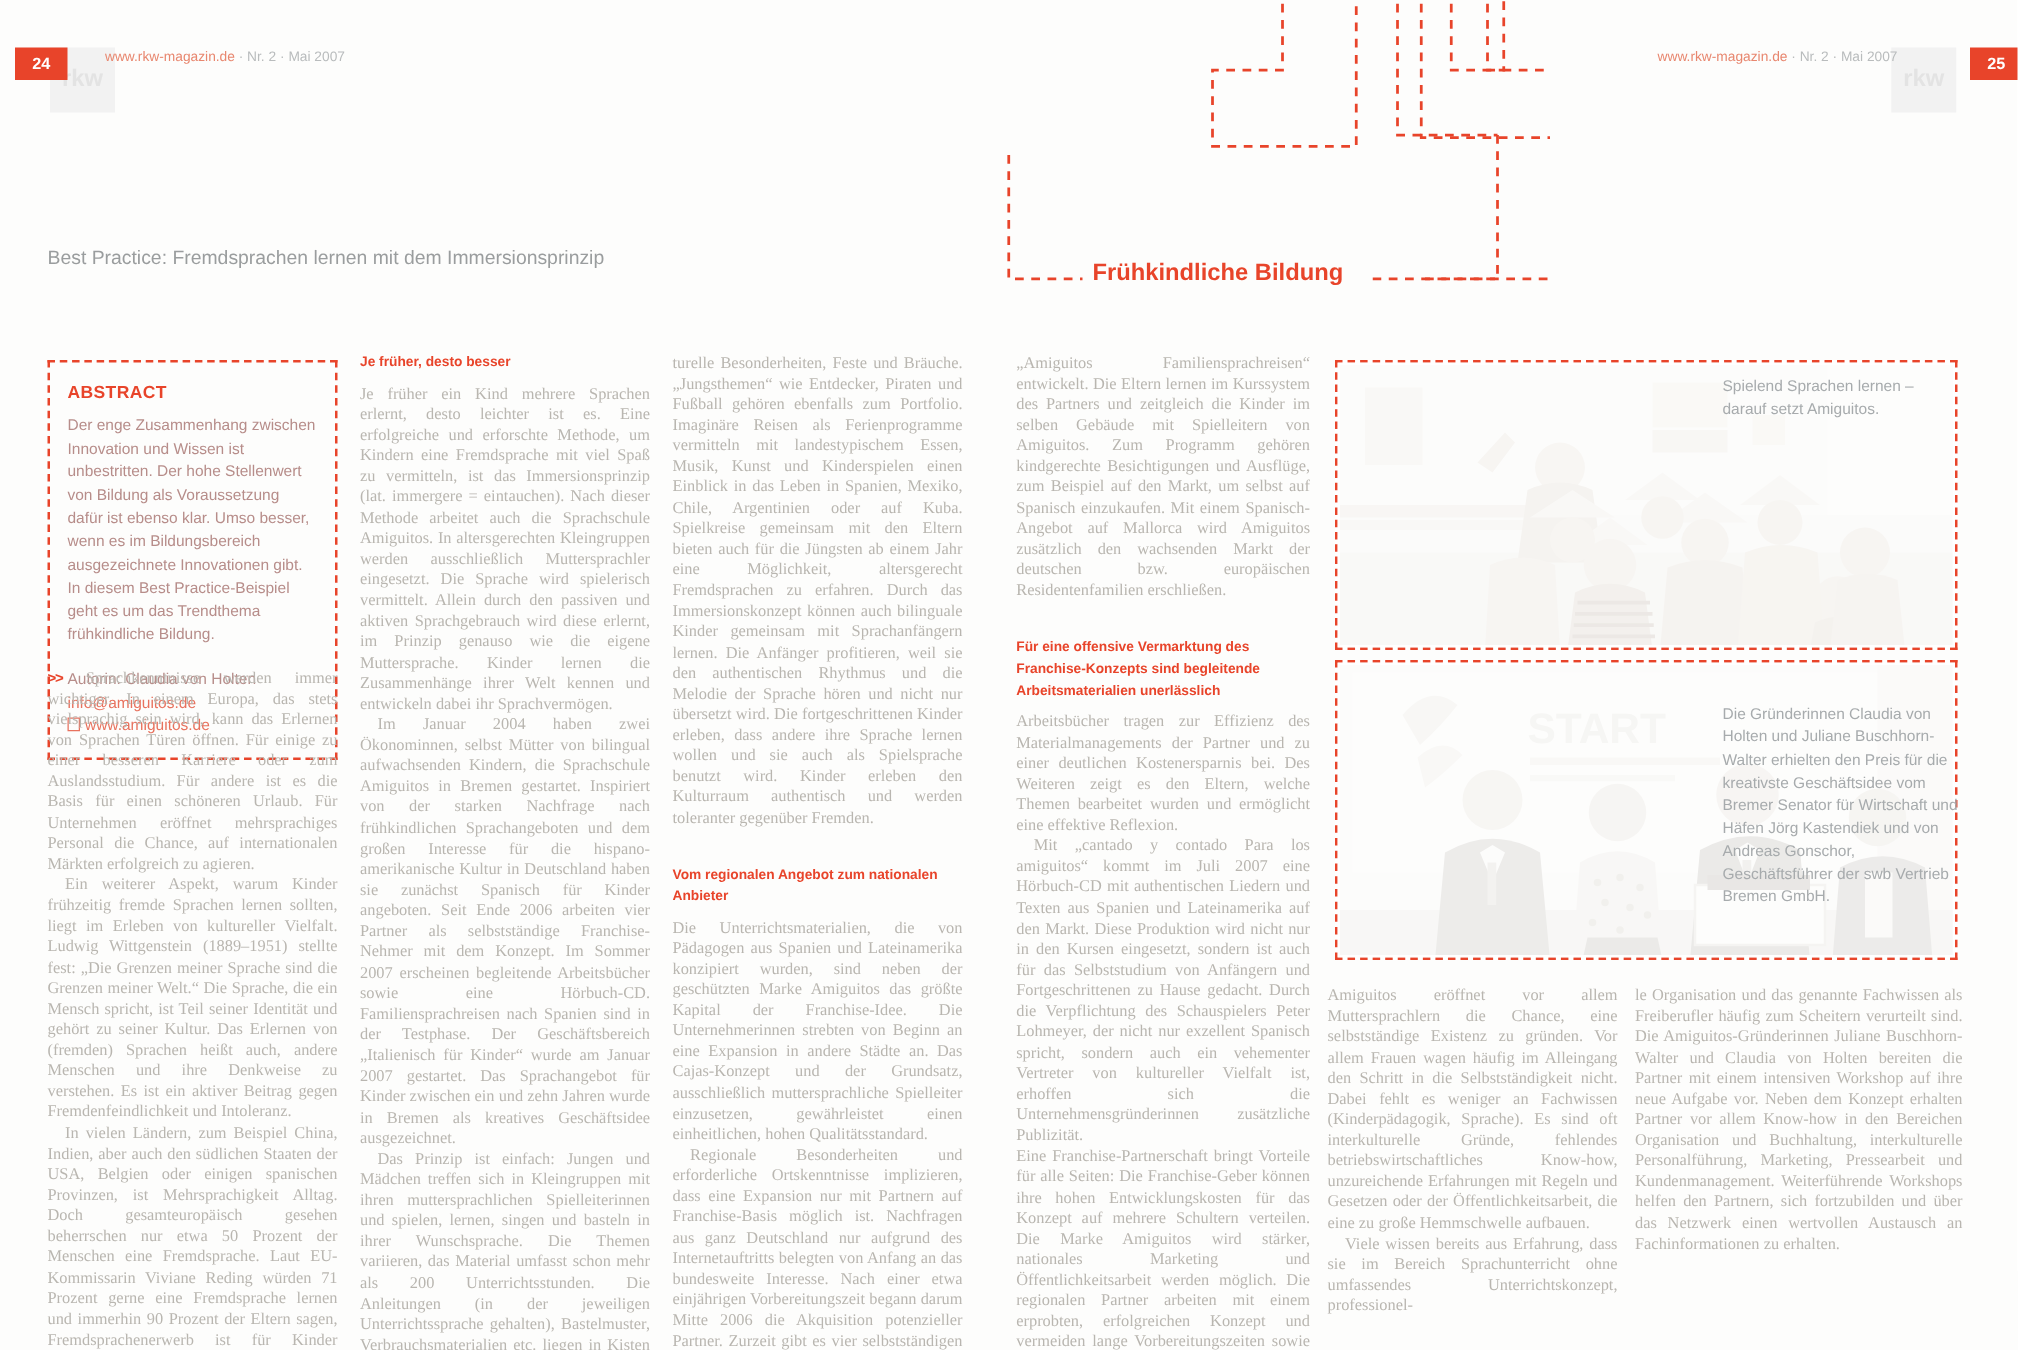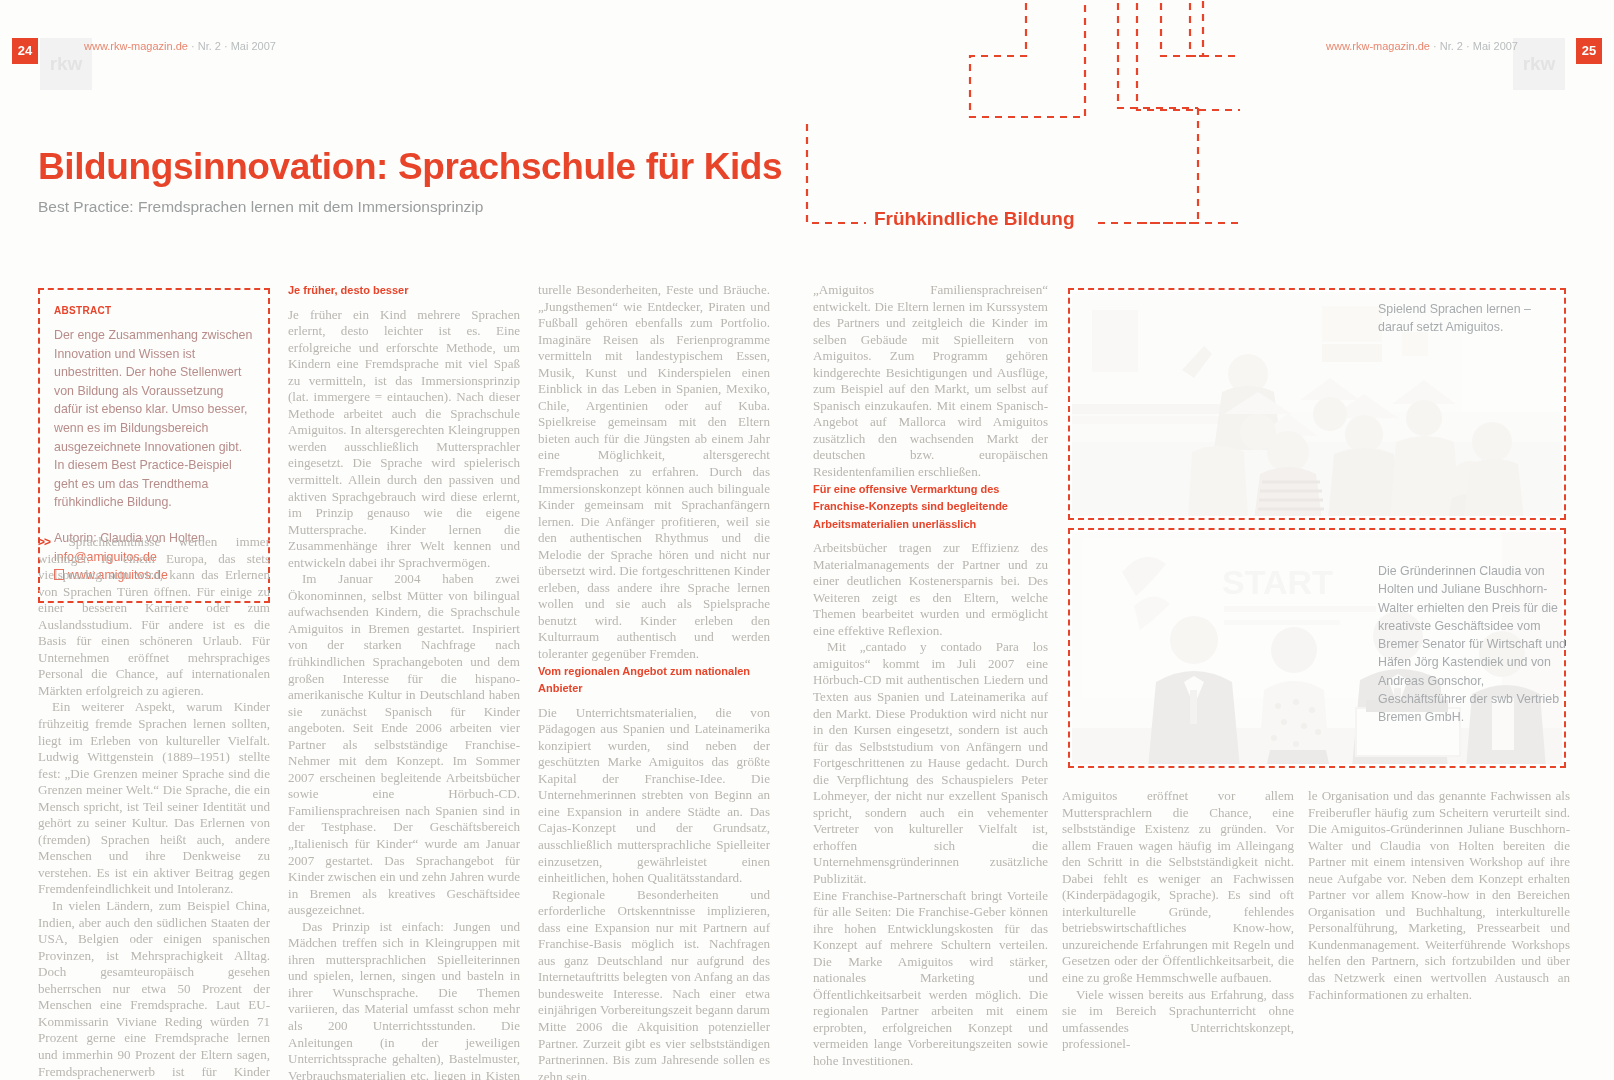--- a/index.html
+++ b/index.html
@@ -18,21 +18,21 @@
 
   .page {
     position: absolute;
     inset: 0;
     background: #fdfdfc;
   }
 
   
   .folio-box {
     position: absolute;
-    width: 26px;
+    width: 42px;
     height: 26px;
     background: #e8442a;
     color: #ffffff;
     font-size: 13px;
     font-weight: bold;
     line-height: 26px;
     text-align: center;
     letter-spacing: 0px;
   }
   .folio-left  { left: 12px;  top: 38px; }
@@ -110,21 +110,21 @@
   .abstract {
     position: absolute;
     left: 38px;
     top: 288px;
     width: 232px;
     box-sizing: border-box;
     border: 2px dashed #e8442a;
     padding: 15px 14px 16px 14px;
   }
   .abstract-title {
-    font-size: 10px;
+    font-size: 14px;
     font-weight: bold;
     color: #e8442a;
     margin-bottom: 10px;
     letter-spacing: 0.3px;
   }
   .abstract-body {
     font-size: 12.4px;
     line-height: 18.6px;
     color: #b0767a;
     color: #b78d8a;
@@ -172,21 +172,21 @@
 
   .sec-head {
     font-family: "Liberation Sans", sans-serif;
     font-weight: bold;
     font-size: 11px;
     line-height: 17.5px;
     color: #e8442a;
     margin: 0 0 7px 0;
     text-align: left;
   }
-  .sec-head.spaced { margin-top: 0; }
+  .sec-head.spaced { margin-top: 29px; }
 
   
   #col1 { left: 38px;   top: 534px; width: 232px; }
   #col2 { left: 288px;  top: 282px; width: 232px; }
   #col3 { left: 538px;  top: 282px; width: 232px; }
   #col4 { left: 813px;  top: 282px; width: 235px; }
   #col5 { left: 1062px; top: 788px; width: 232px; }
   #col6 { left: 1308px; top: 788px; width: 262px; }
 
   
@@ -258,21 +258,20 @@
       <g stroke="#e8442a" stroke-width="2.2" stroke-dasharray="7 6" fill="none">
         <path d="M 20 0 L 20 118 L 100 118"></path>
         <path d="M 63 0 L 63 66 L 105 66 L 105 0"></path>
         <path d="M 100 118 L 100 233 L 0 233"></path>
       </g>
     </svg>
   </div>
 
   <div class="deco-label">Frühkindliche Bildung</div>
 
-  <div class="headline">Bildungsinnovation: Sprachschule für Kids</div>
   <div class="subhead">Best Practice: Fremdsprachen lernen mit dem Immersionsprinzip</div>
 
   <div class="abstract">
     <div class="abstract-title">ABSTRACT</div>
     <div class="abstract-body">Der enge Zusammenhang zwischen Innovation und Wissen ist unbestritten. Der hohe Stellenwert von Bildung als Voraussetzung dafür ist ebenso klar. Umso besser, wenn es im Bildungsbereich ausgezeichnete Innovationen gibt. In diesem Best Practice-Beispiel geht es um das Trendthema frühkindliche Bildung.</div>
     <div class="abstract-meta">
       <div>Autorin: Claudia von Holten</div>
       <div class="mail">info@amiguitos.de</div>
       <div><span class="web-icon"></span><span class="web">www.amiguitos.de</span></div>
     </div>

